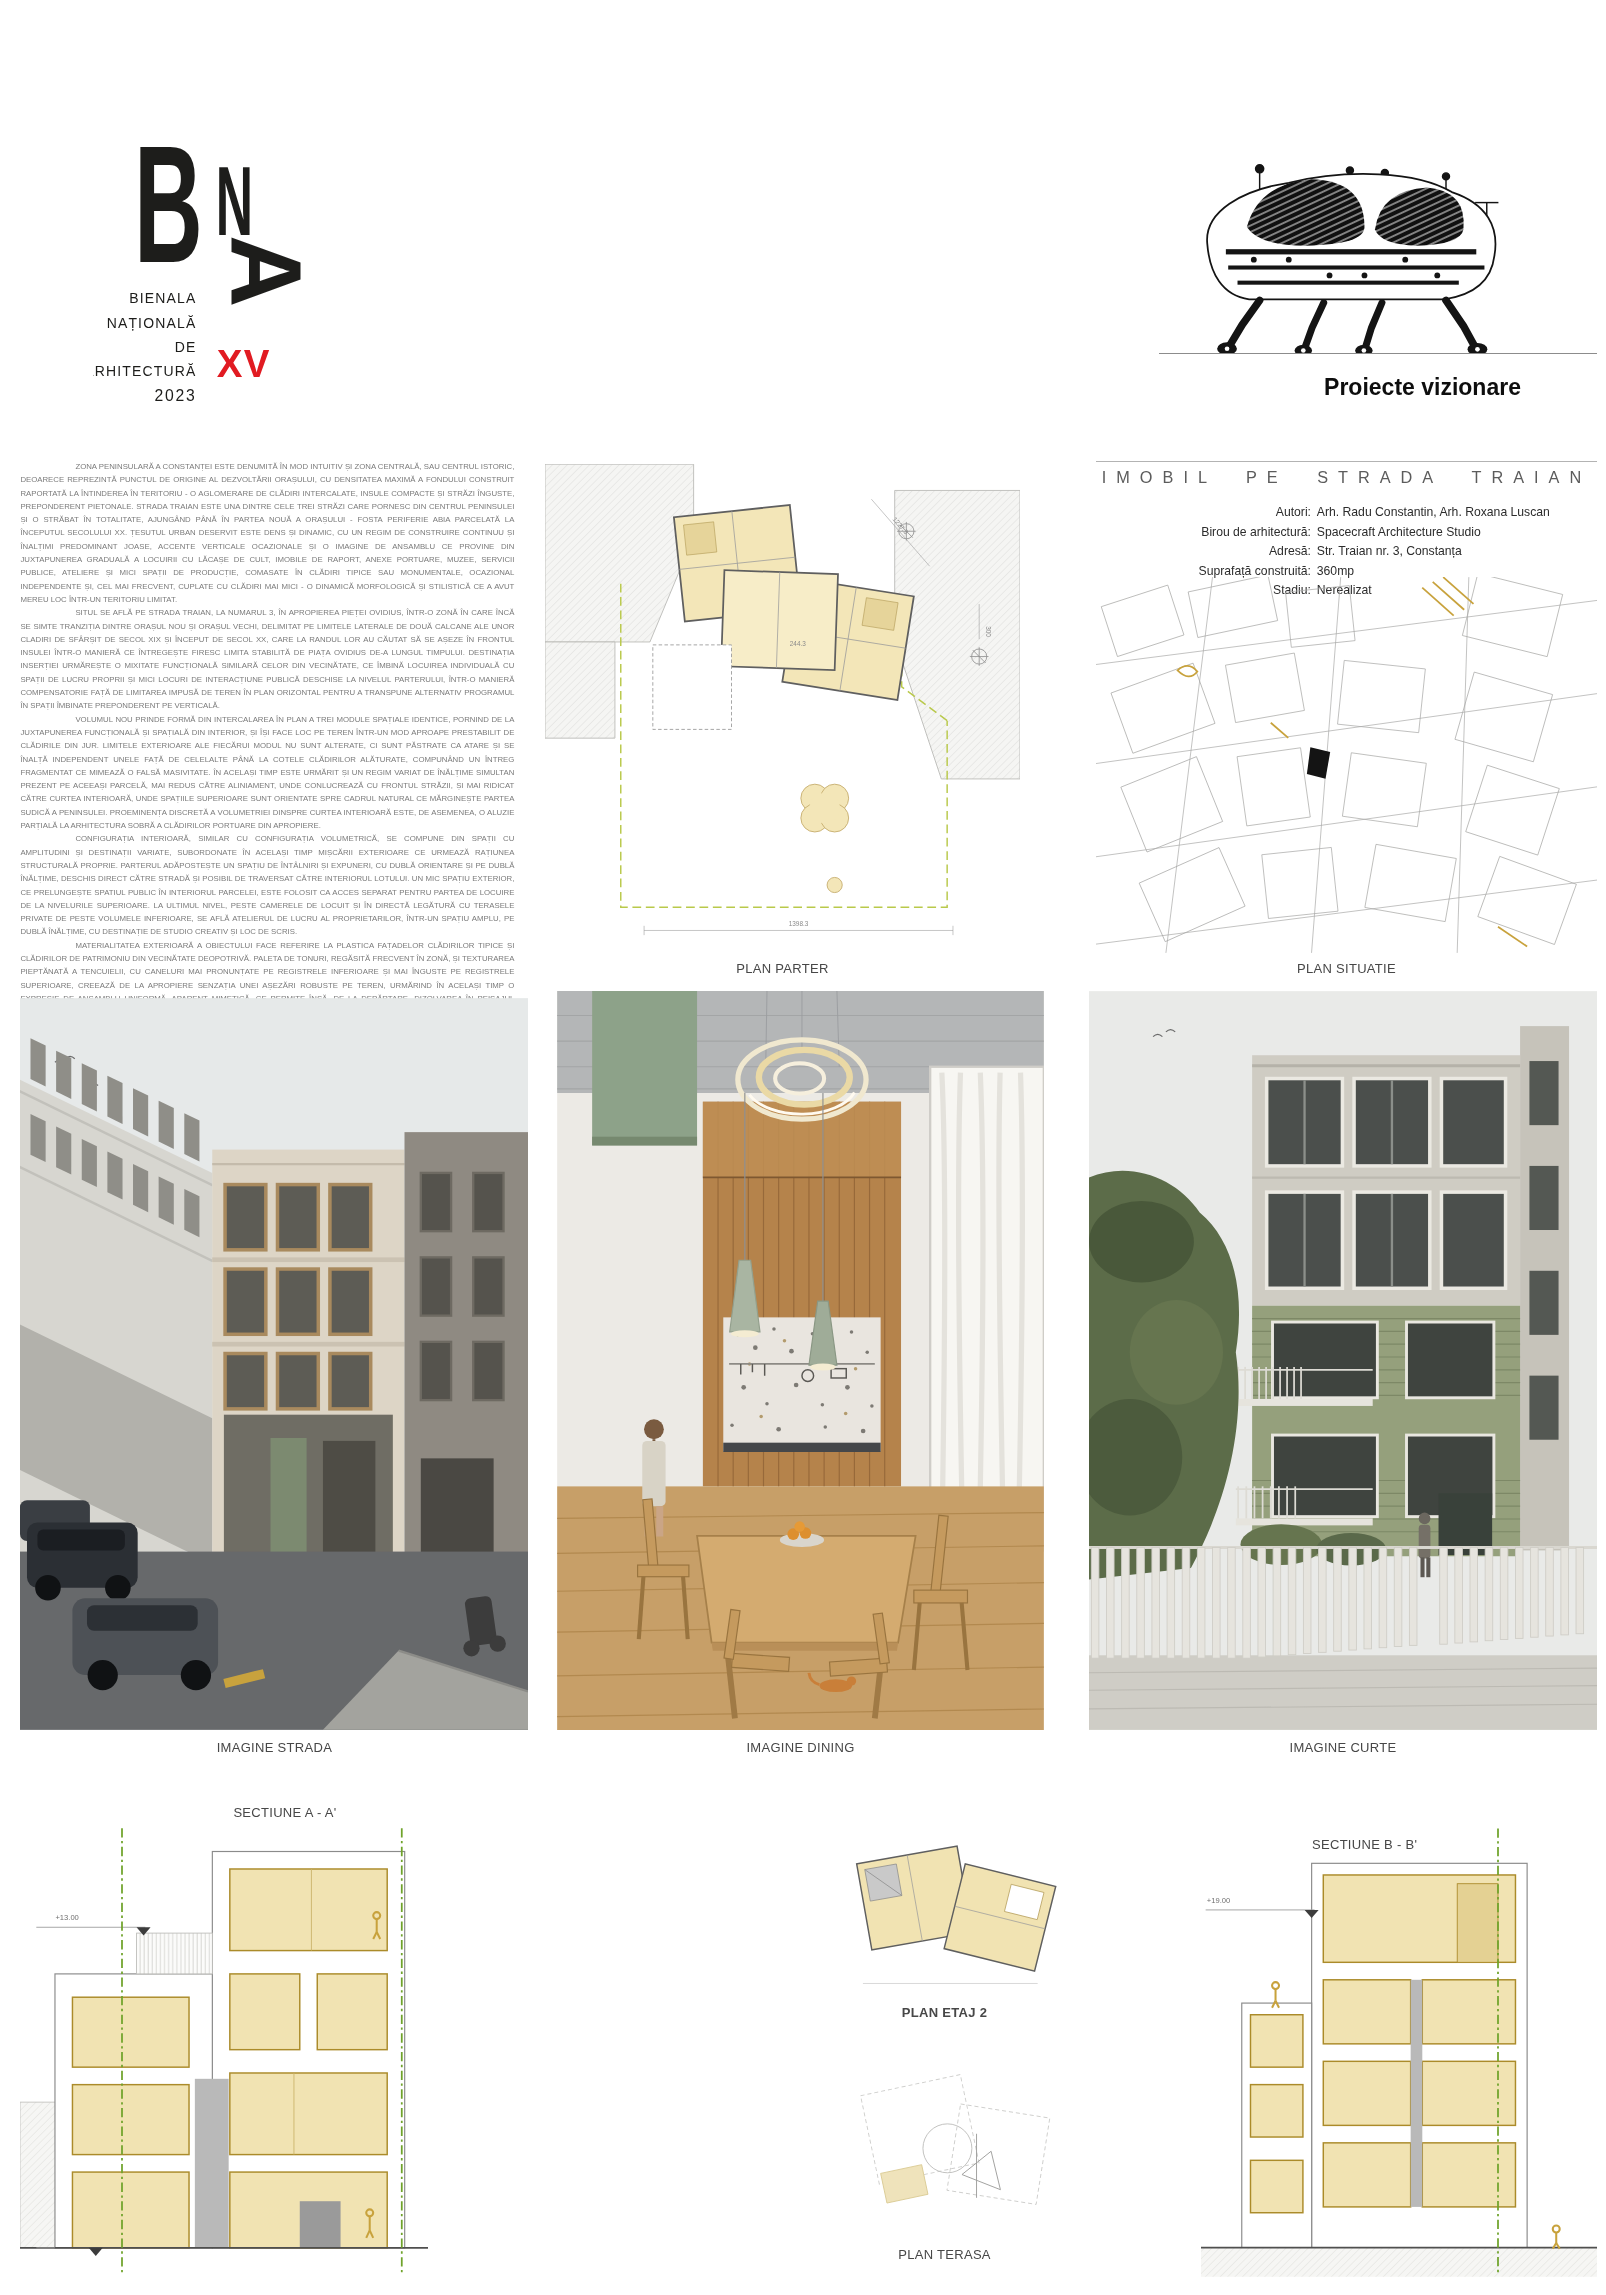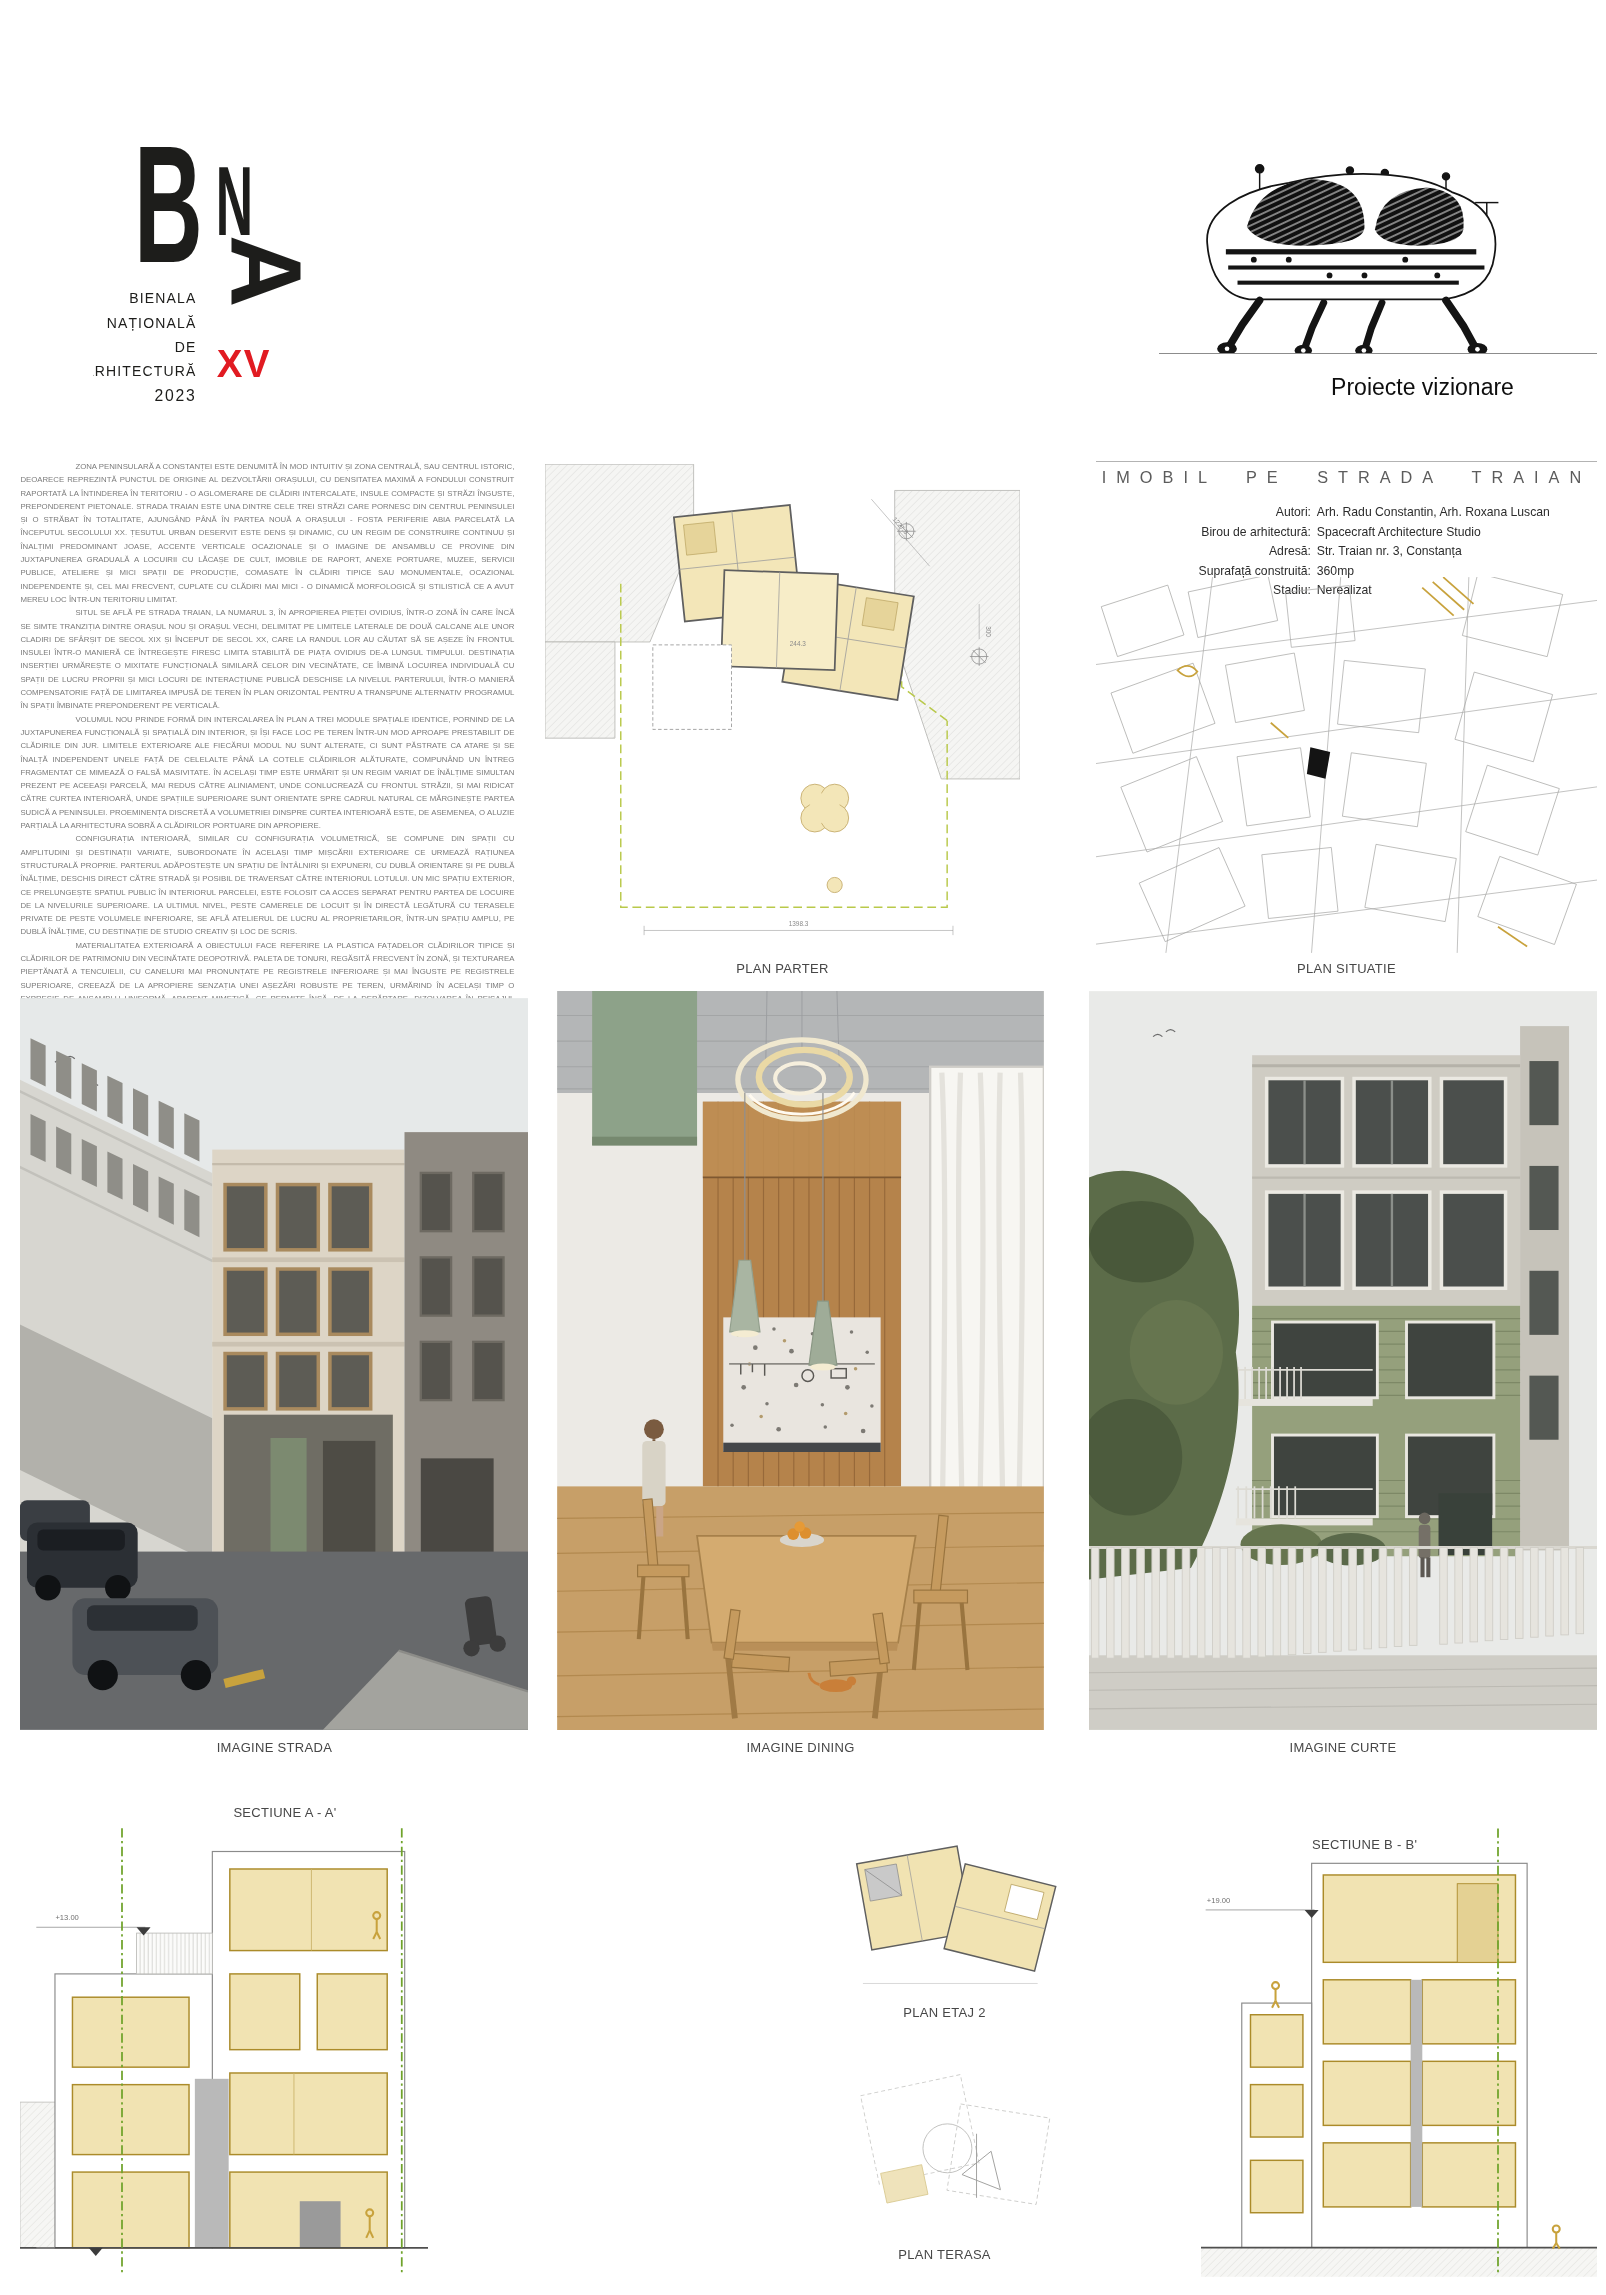--- a/index.html
+++ b/index.html
@@ -5,21 +5,21 @@
   html,body{margin:0;padding:0;background:#ffffff;}
   #poster{position:relative;width:1607px;height:2295px;background:#fff;
           font-family:"Liberation Sans",sans-serif;overflow:hidden;}
   .abs{position:absolute;}
   svg{display:block;}
   svg text{font-family:"Liberation Sans",sans-serif;}
 
   
   .ground-line{position:absolute;left:1159px;top:353px;width:438px;height:1.2px;background:#8c8c8c;}
   .cat-label{position:absolute;left:1271px;top:374px;width:303px;text-align:center;
-             font-size:23px;font-weight:400;color:#0e0e0e;}
+             font-size:23px;font-weight:700;color:#0e0e0e;}
 
   
   .essay{position:absolute;left:20.4px;top:460px;width:494px;font-size:7.8px;
          line-height:13.3px;color:#7a7a7a;}
   .essay p{margin:0;text-indent:55px;text-align:justify;}
 
   
   .project-col{position:absolute;left:1096px;top:461px;width:501px;border-top:0.6px solid #b3b3b3;}
   .project-title{margin-top:5.8px;white-space:nowrap;text-align:center;font-size:16.3px;
                  letter-spacing:10px;word-spacing:15px;color:#5c5c5c;}
@@ -705,21 +705,21 @@
           <line x1="618" y1="190" x2="612" y2="178"></line>
         <circle cx="600" cy="660" r="6"></circle>
           <line x1="600" y1="666" x2="600" y2="690"></line>
         <line x1="594" y1="703" x2="600" y2="690"></line>
           <line x1="606" y1="703" x2="600" y2="690"></line>
       </g>
     </svg>
   </div>
 
 
-  <div class="abs" style="left:828px;top:1825px;width:233px;height:198px;">
+  <div class="abs" style="left:828px;top:1825px;width:233px;height:198px;font-weight:bold;">
     <svg width="233" height="169" viewBox="0 0 400 290">
       <g transform="rotate(-10 150 120)">
         <rect x="60" y="50" width="175" height="150" fill="#f1e3b2" stroke="#5f5f5f" stroke-width="2.5"></rect>
         <line x1="148" y1="50" x2="148" y2="200" stroke="#9c9c9c" stroke-width="1.2"></line>
         <rect x="72" y="62" width="55" height="55" fill="#c9c9c9" stroke="#8a8a8a" stroke-width="1.2"></rect>
         <line x1="72" y1="62" x2="127" y2="117" stroke="#8a8a8a" stroke-width="1.2"></line>
       </g>
       <g transform="rotate(14 300 160)">
         <rect x="215" y="85" width="160" height="150" fill="#f1e3b2" stroke="#5f5f5f" stroke-width="2.5"></rect>
         <line x1="215" y1="160" x2="375" y2="160" stroke="#9c9c9c" stroke-width="1.2"></line>

